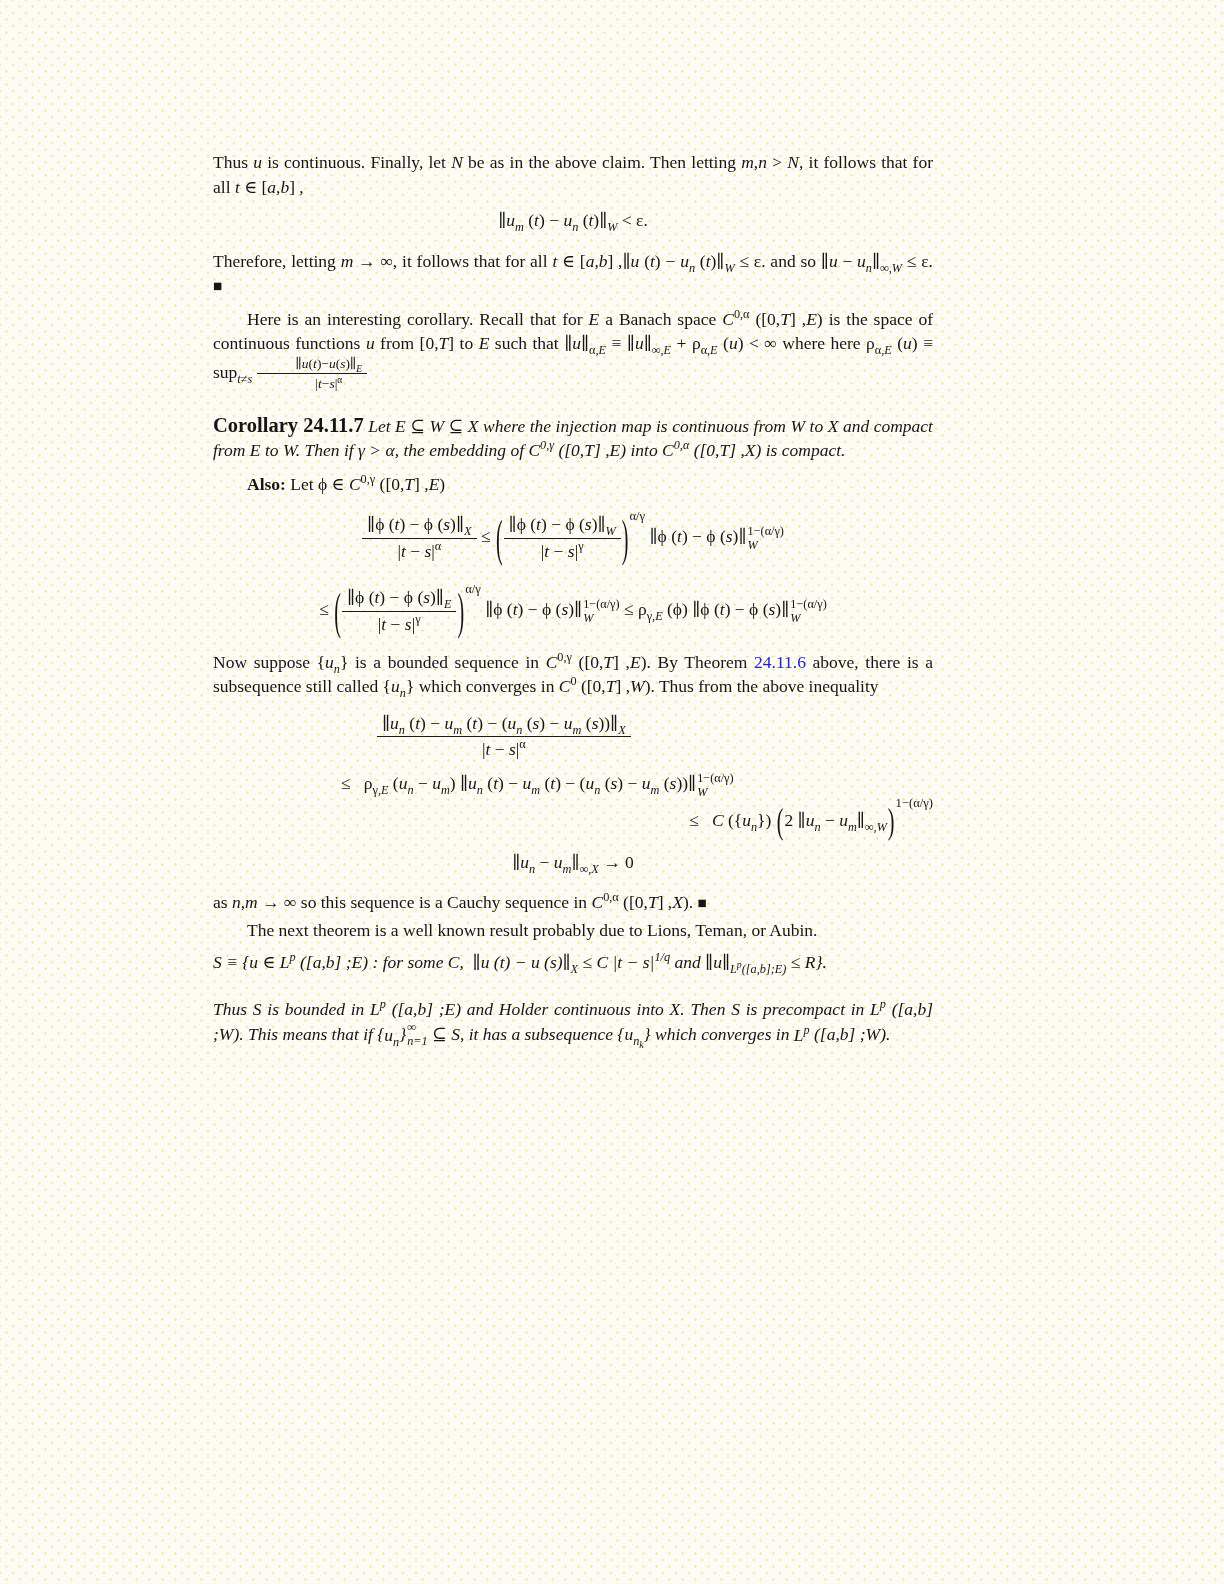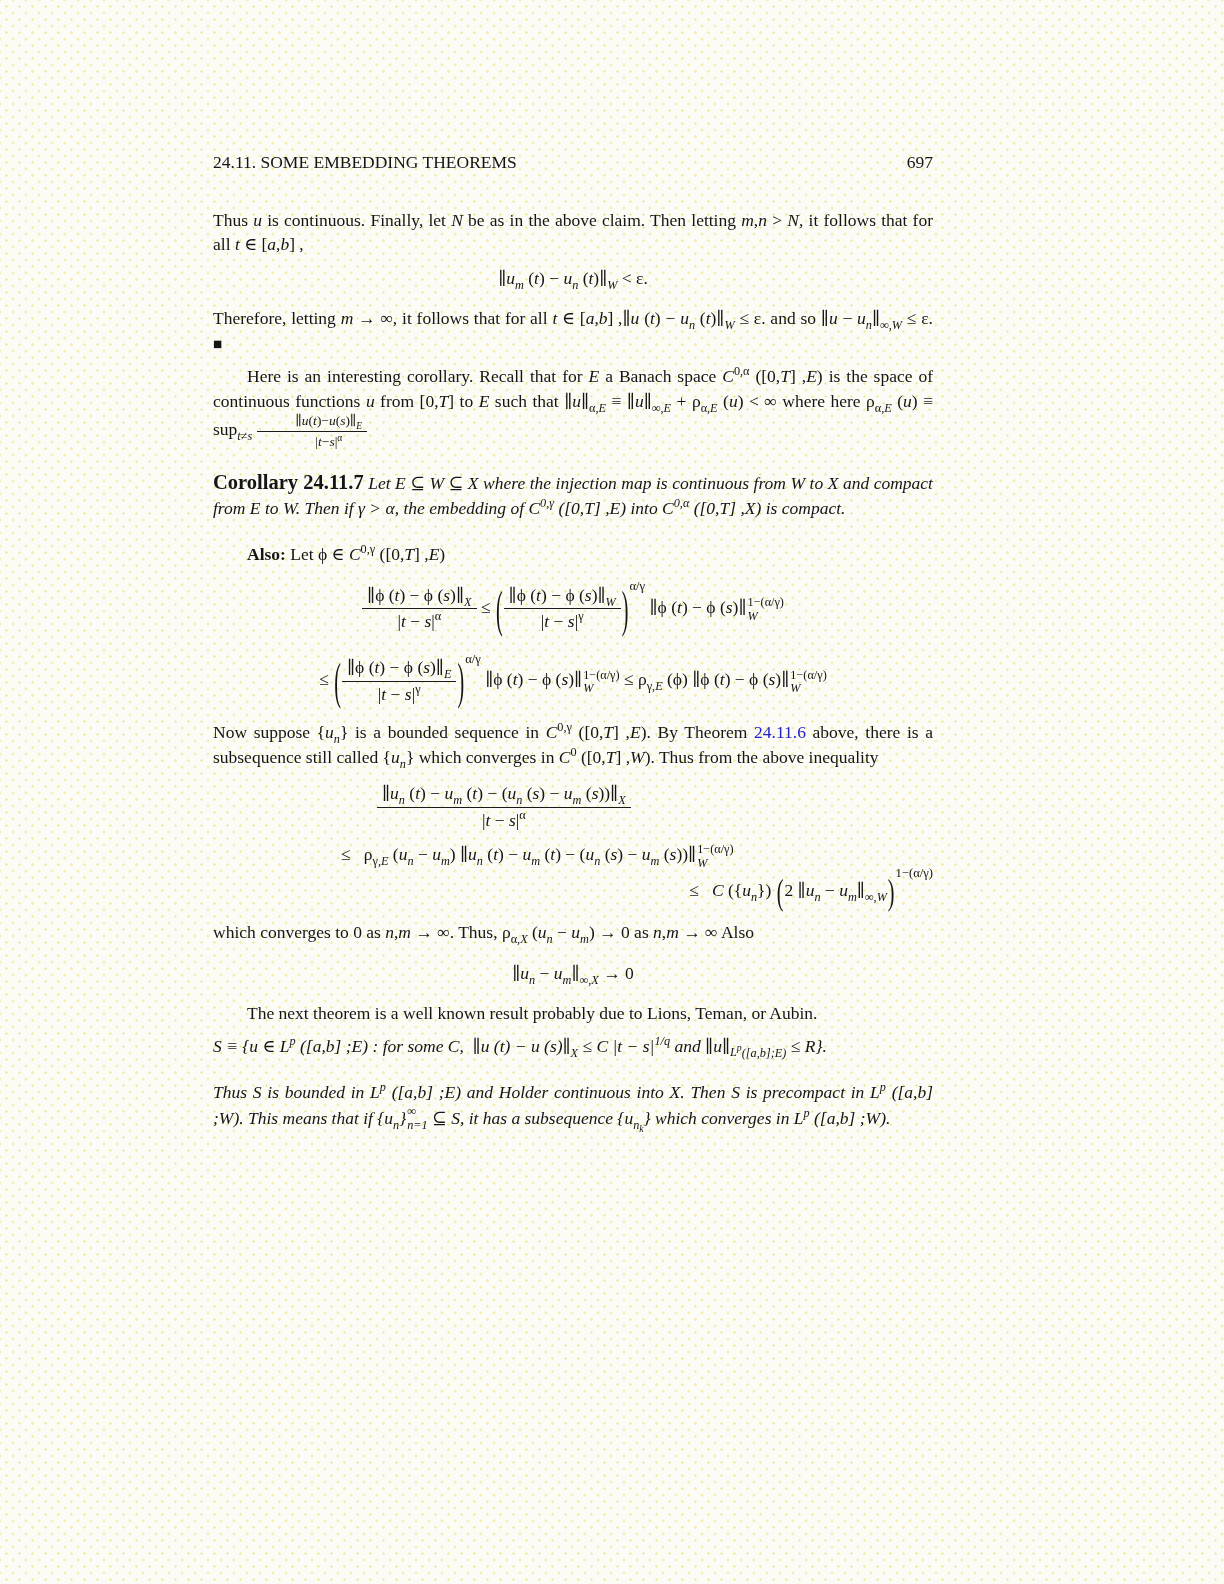--- a/index.html
+++ b/index.html
@@ -57,54 +57,50 @@
   .thm-label-big{font-size:23.5px;}
   .thm-body, .thm-italic{font-style:italic;}
   .proof-lead{font-weight:bold;}
   .eqline{margin:0 0 6px 0;}
 </style>
 </head>
 <body>
 
 <div id="content">
 
-  <div class="hdr">
-    <span>24.11.  SOME EMBEDDING THEOREMS</span>
-    <span>697</span>
-  </div>
 
   <p class="para" style="margin-bottom:7px;">Thus <i>u</i> is continuous.  Finally, let <i>N</i> be as in the above claim.  Then letting <i>m</i>,<i>n</i> &gt; <i>N</i>, it follows that for all <i>t</i> ∈ [<i>a</i>,<i>b</i>] ,</p>
 
   <div class="disp" style="margin-bottom:16px;">∥<i>u<sub>m</sub></i> (<i>t</i>) − <i>u<sub>n</sub></i> (<i>t</i>)∥<sub><i>W</i></sub> &lt; ε.</div>
 
   <p class="para" style="margin-bottom:8px;">Therefore, letting <i>m</i> → ∞, it follows that for all <i>t</i> ∈ [<i>a</i>,<i>b</i>] ,∥<i>u</i> (<i>t</i>) − <i>u<sub>n</sub></i> (<i>t</i>)∥<sub><i>W</i></sub> ≤ ε. and so ∥<i>u</i> − <i>u<sub>n</sub></i>∥<sub>∞,<i>W</i></sub> ≤ ε. <span class="qed">■</span></p>
 
   <p class="para indent" style="margin-bottom:21px;">Here is an interesting corollary. Recall that for <i>E</i> a Banach space <i>C</i><sup>0,α</sup> ([0,<i>T</i>] ,<i>E</i>) is the space of continuous functions <i>u</i> from [0,<i>T</i>] to <i>E</i> such that ∥<i>u</i>∥<sub>α,<i>E</i></sub> ≡ ∥<i>u</i>∥<sub>∞,<i>E</i></sub> + ρ<sub>α,<i>E</i></sub> (<i>u</i>) &lt; ∞ where here ρ<sub>α,<i>E</i></sub> (<i>u</i>) ≡ sup<sub><i>t</i>≠<i>s</i></sub> <span class="fr sm"><span class="nu">∥<i>u</i>(<i>t</i>)−<i>u</i>(<i>s</i>)∥<sub><i>E</i></sub></span><span class="de">|<i>t</i>−<i>s</i>|<sup>α</sup></span></span></p>
 
-  <div class="para" style="margin-bottom:22px;">
+  <div class="para" style="margin-bottom:9px;">
     <span class="thm-label cor-label">Corollary 24.11.7</span>
     <span class="thm-body">Let <i>E</i> ⊆ <i>W</i> ⊆ <i>X</i> where the injection map is continuous from <i>W</i> to <i>X</i> and compact from <i>E</i> to <i>W</i>.  Then if γ &gt; α, the embedding of <i>C</i><sup>0,γ</sup> ([0,<i>T</i>] ,<i>E</i>) into <i>C</i><sup>0,α</sup> ([0,<i>T</i>] ,<i>X</i>) is compact.</span>
   </div>
 
   <p class="para indent" style="margin-bottom:16px;"><span class="proof-lead">Also:</span><span> Let ϕ ∈ <i>C</i><sup>0,γ</sup> ([0,<i>T</i>] ,<i>E</i>)</span></p>
 
   <div class="disp" style="margin:18px 0 24px 0;"><span class="fr"><span class="nu">∥ϕ (<i>t</i>) − ϕ (<i>s</i>)∥<sub><i>X</i></sub></span><span class="de">|<i>t</i> − <i>s</i>|<sup>α</sup></span></span> ≤ <span class="bp">(</span><span class="fr"><span class="nu">∥ϕ (<i>t</i>) − ϕ (<i>s</i>)∥<sub><i>W</i></sub></span><span class="de">|<i>t</i> − <i>s</i>|<sup>γ</sup></span></span><span class="bp">)</span><sup class="bexp">α/γ</sup> ∥ϕ (<i>t</i>) − ϕ (<i>s</i>)∥<span class="ss"><span class="up">1−(α/γ)</span><span class="dn"><i>W</i></span></span></div>
 
   <div class="disp" style="margin:0 0 14px 0;">≤ <span class="bp">(</span><span class="fr"><span class="nu">∥ϕ (<i>t</i>) − ϕ (<i>s</i>)∥<sub><i>E</i></sub></span><span class="de">|<i>t</i> − <i>s</i>|<sup>γ</sup></span></span><span class="bp">)</span><sup class="bexp">α/γ</sup> ∥ϕ (<i>t</i>) − ϕ (<i>s</i>)∥<span class="ss"><span class="up">1−(α/γ)</span><span class="dn"><i>W</i></span></span> ≤ ρ<sub>γ,<i>E</i></sub> (ϕ) ∥ϕ (<i>t</i>) − ϕ (<i>s</i>)∥<span class="ss"><span class="up">1−(α/γ)</span><span class="dn"><i>W</i></span></span></div>
 
   <p class="para" style="margin-bottom:10px;">Now suppose {<i>u<sub>n</sub></i>} is a bounded sequence in <i>C</i><sup>0,γ</sup> ([0,<i>T</i>] ,<i>E</i>). By Theorem <span class="link">24.11.6</span> above, there is a subsequence still called {<i>u<sub>n</sub></i>} which converges in <i>C</i><sup>0</sup> ([0,<i>T</i>] ,<i>W</i>). Thus from the above inequality</p>
 
   <div class="eqline" style="margin:14px 0 10px 164px;text-align:left;"><span class="fr"><span class="nu">∥<i>u<sub>n</sub></i> (<i>t</i>) − <i>u<sub>m</sub></i> (<i>t</i>) − (<i>u<sub>n</sub></i> (<i>s</i>) − <i>u<sub>m</sub></i> (<i>s</i>))∥<sub><i>X</i></sub></span><span class="de">|<i>t</i> − <i>s</i>|<sup>α</sup></span></span></div>
   <div class="eqline" style="margin:0 0 8px 128px;text-align:left;">≤&nbsp;&nbsp;&nbsp;ρ<sub>γ,<i>E</i></sub> (<i>u<sub>n</sub></i> − <i>u<sub>m</sub></i>) ∥<i>u<sub>n</sub></i> (<i>t</i>) − <i>u<sub>m</sub></i> (<i>t</i>) − (<i>u<sub>n</sub></i> (<i>s</i>) − <i>u<sub>m</sub></i> (<i>s</i>))∥<span class="ss"><span class="up">1−(α/γ)</span><span class="dn"><i>W</i></span></span></div>
   <div class="eqline" style="margin:0 0 16px 128px;text-align:right;">≤&nbsp;&nbsp;&nbsp;<i>C</i> ({<i>u<sub>n</sub></i>}) <span class="bp md">(</span>2 ∥<i>u<sub>n</sub></i> − <i>u<sub>m</sub></i>∥<sub>∞,<i>W</i></sub><span class="bp md">)</span><sup class="bexp md">1−(α/γ)</sup></div>
 
-  <p class="para" style="margin-bottom:14px;">which converges to 0 as <i>n</i>,<i>m</i> → ∞. Thus, ρ<sub>α,<i>X</i></sub> (<i>u<sub>n</sub></i> − <i>u<sub>m</sub></i>) → 0 as <i>n</i>,<i>m</i> → ∞ Also</p>
 
   <div class="disp" style="margin:16px 0 16px 0;">∥<i>u<sub>n</sub></i> − <i>u<sub>m</sub></i>∥<sub>∞,<i>X</i></sub> → 0</div>
 
+  <p class="para" style="margin-bottom:2px;">as <i>n</i>,<i>m</i> → ∞ so this sequence is a Cauchy sequence in <i>C</i><sup>0,α</sup> ([0,<i>T</i>] ,<i>X</i>). <span class="qed">■</span></p>
 
   <p class="para indent" style="margin-bottom:8px;">The next theorem is a well known result probably due to Lions, Teman, or Aubin.</p>
 
 
   <div class="thm-italic" style="margin-bottom:22px;text-align:left;"><i>S</i> ≡ {<i>u</i> ∈ <i>L<sup>p</sup></i> ([<i>a</i>,<i>b</i>] ;<i>E</i>) : for some <i>C</i>,&nbsp; ∥<i>u</i> (<i>t</i>) − <i>u</i> (<i>s</i>)∥<sub><i>X</i></sub> ≤ <i>C</i> |<i>t</i> − <i>s</i>|<sup>1/<i>q</i></sup> and ∥<i>u</i>∥<sub><i>L<sup>p</sup></i>([<i>a</i>,<i>b</i>];<i>E</i>)</sub> ≤ <i>R</i>}.</div>
 
   <p class="para thm-italic">Thus <i>S</i> is bounded in <i>L<sup>p</sup></i> ([<i>a</i>,<i>b</i>] ;<i>E</i>) and Holder continuous into <i>X</i>. Then <i>S</i> is precompact in <i>L<sup>p</sup></i> ([<i>a</i>,<i>b</i>] ;<i>W</i>). This means that if {<i>u<sub>n</sub></i>}<span class="ss hi"><span class="up">∞</span><span class="dn"><i>n</i>=1</span></span> ⊆ <i>S</i>, it has a subsequence {<i>u</i><sub><i>n<sub>k</sub></i></sub>} which converges in <i>L<sup>p</sup></i> ([<i>a</i>,<i>b</i>] ;<i>W</i>).</p>
 
 </div>
 

